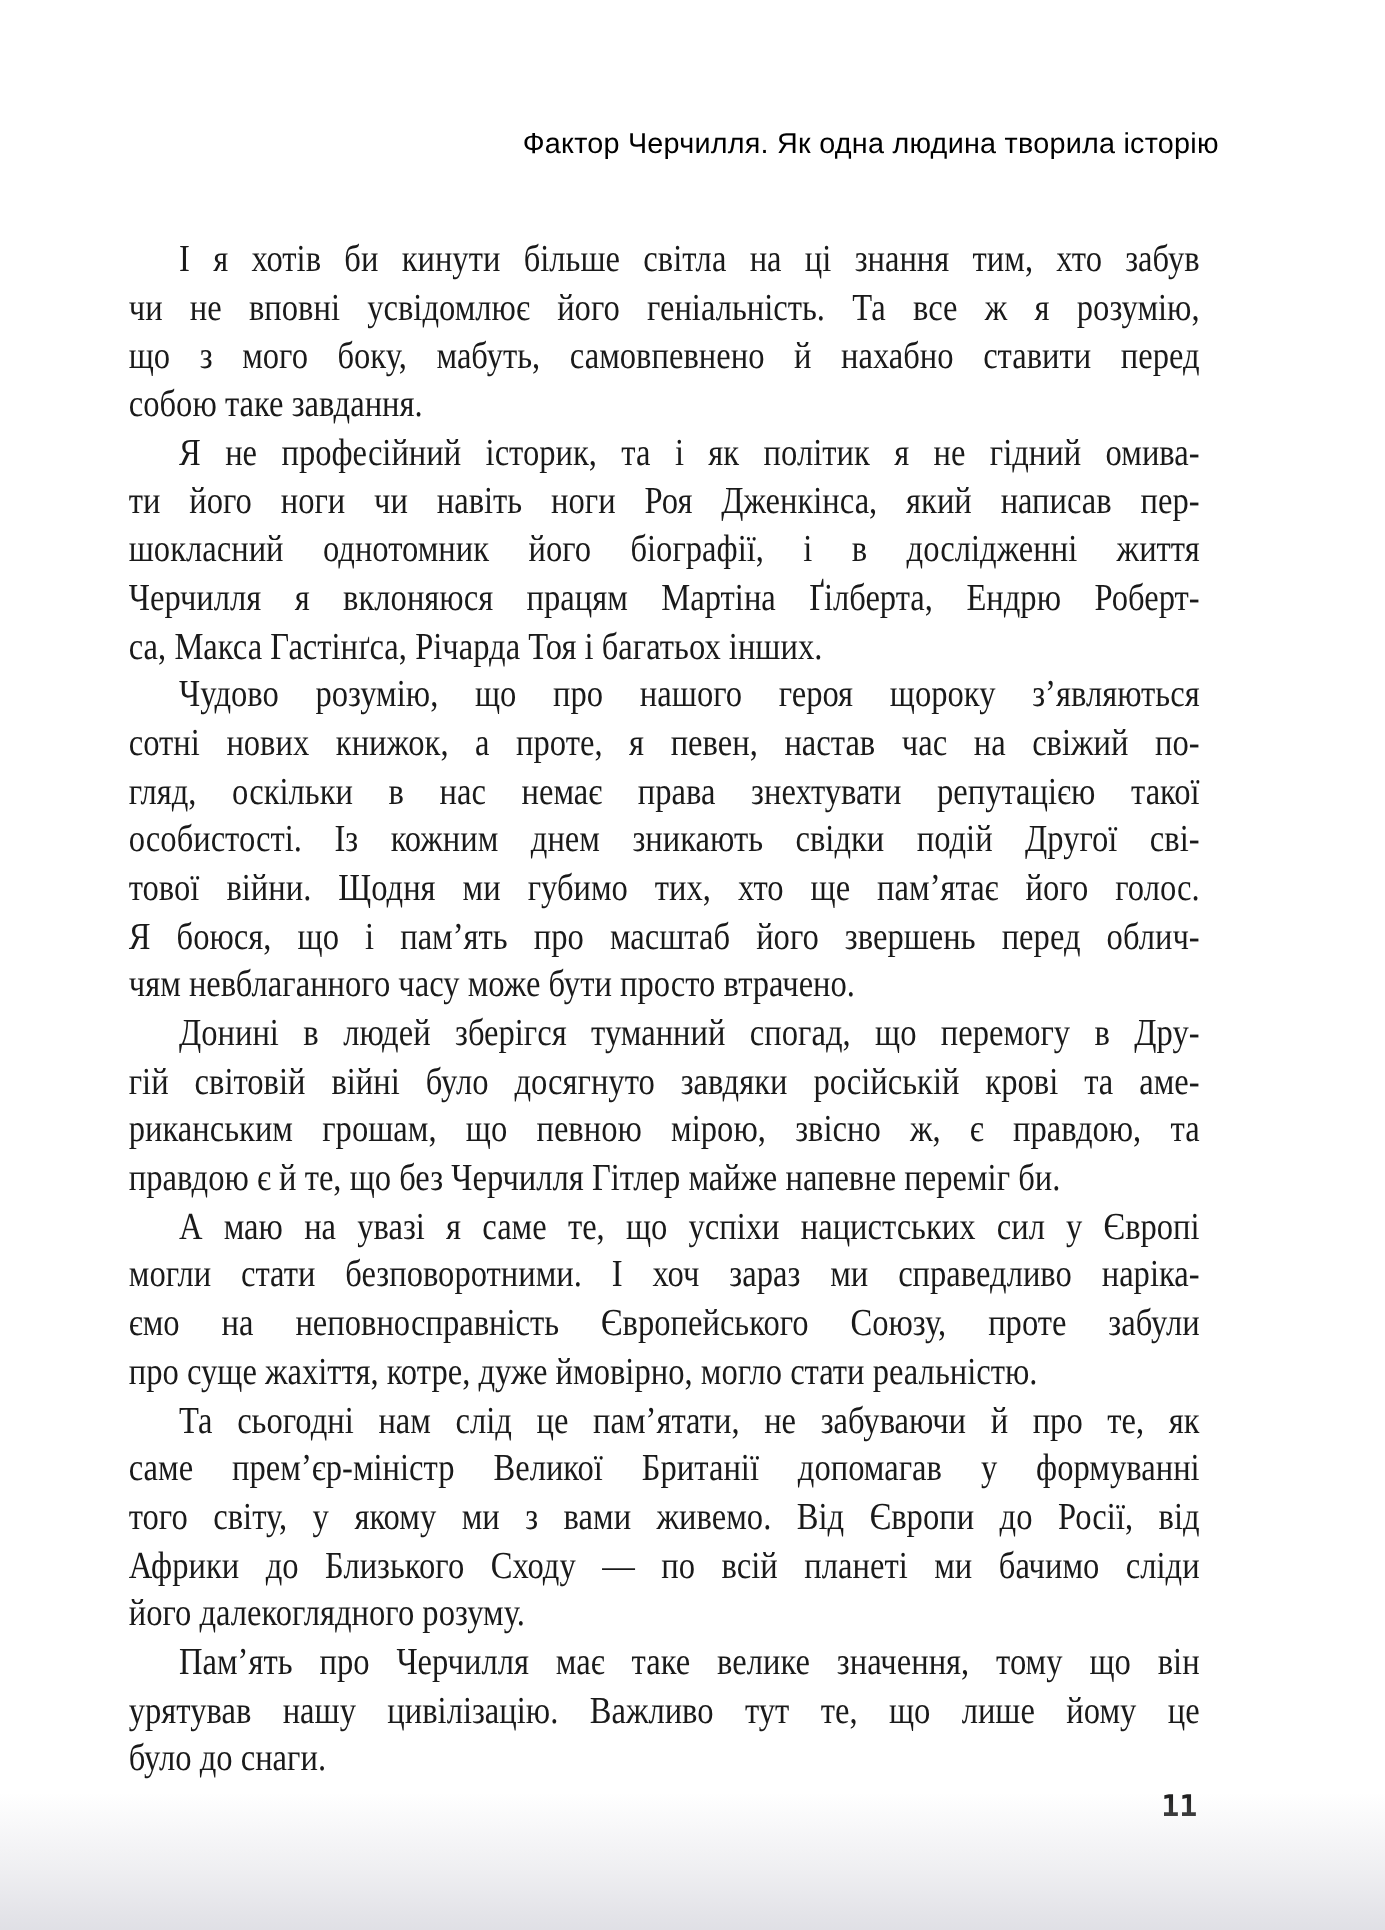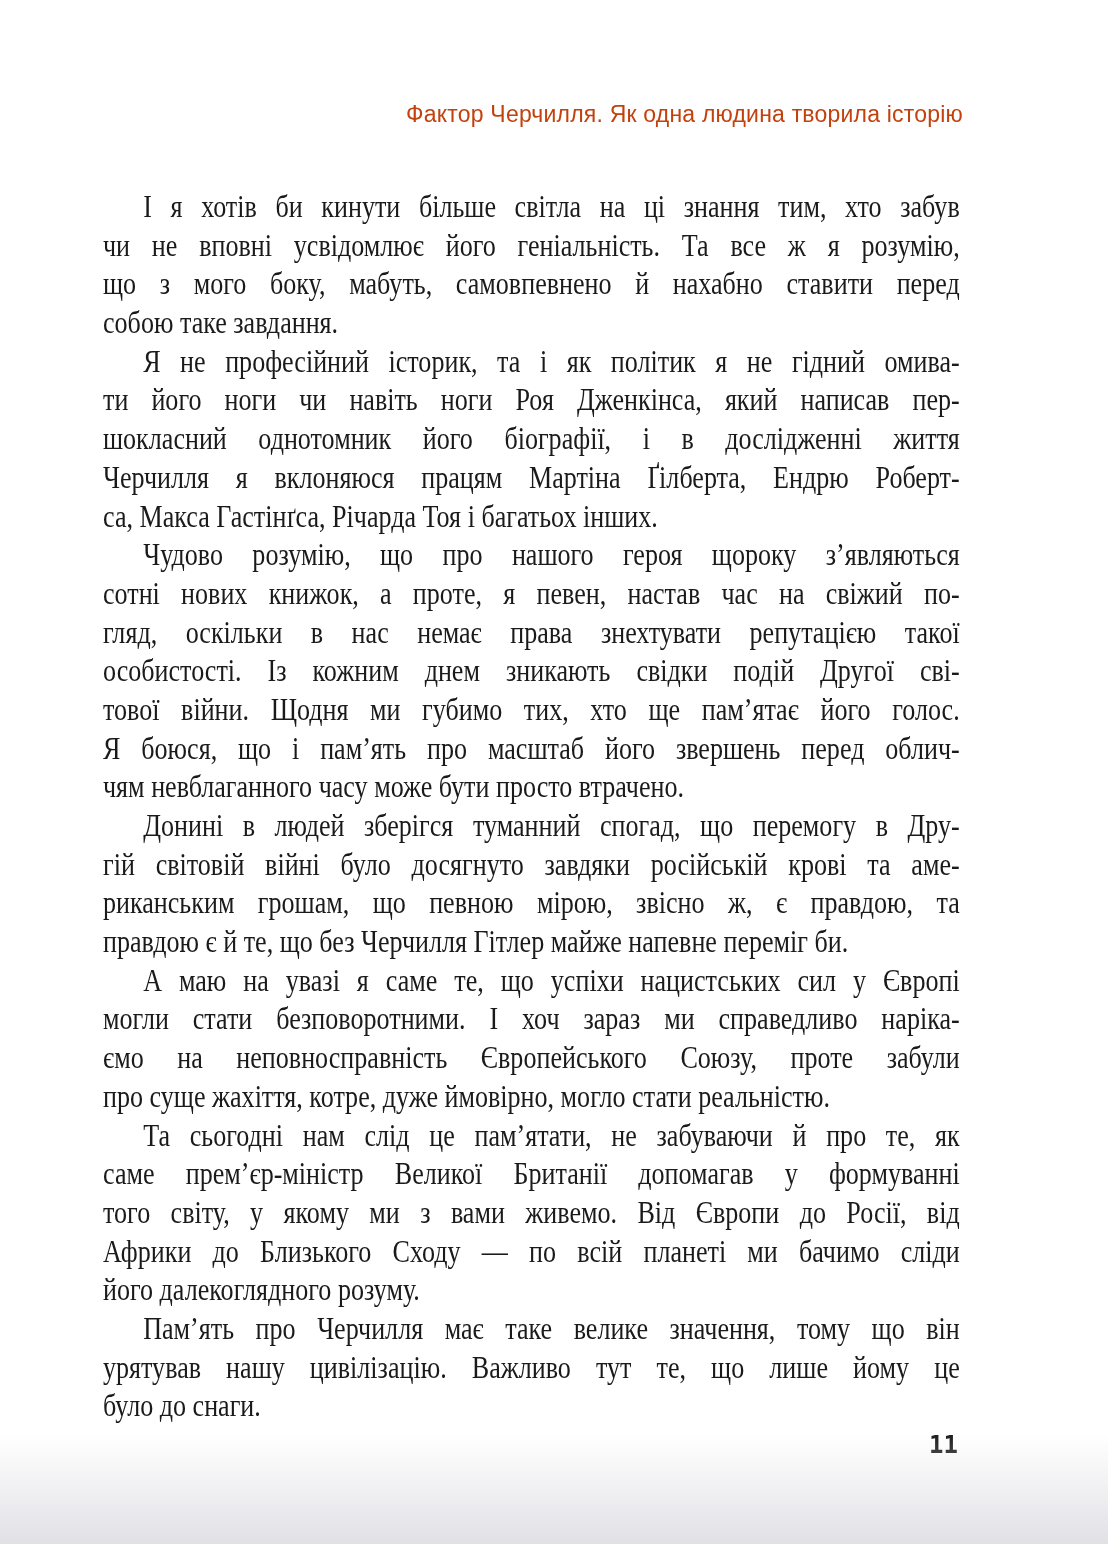--- a/index.html
+++ b/index.html
@@ -11,25 +11,25 @@
     font-family: "Liberation Serif", serif;
   }
   .page {
     position: absolute;
     inset: 0;
     background: #ffffff;
   }
   .running-header {
     position: absolute;
     top: 98px;
-    right: 145px;
+    right: 133px;
     font-family: "Liberation Sans", sans-serif;
     font-size: 23px;
     line-height: 32px;
-    color: #c2410c;
+    color: #000000;
     letter-spacing: 0.2px;
     white-space: nowrap;
   }
   
   .text-block {
     position: absolute;
     left: 103px;
     top: 188px;
     width: 1002px;
     transform: scaleX(0.855);

